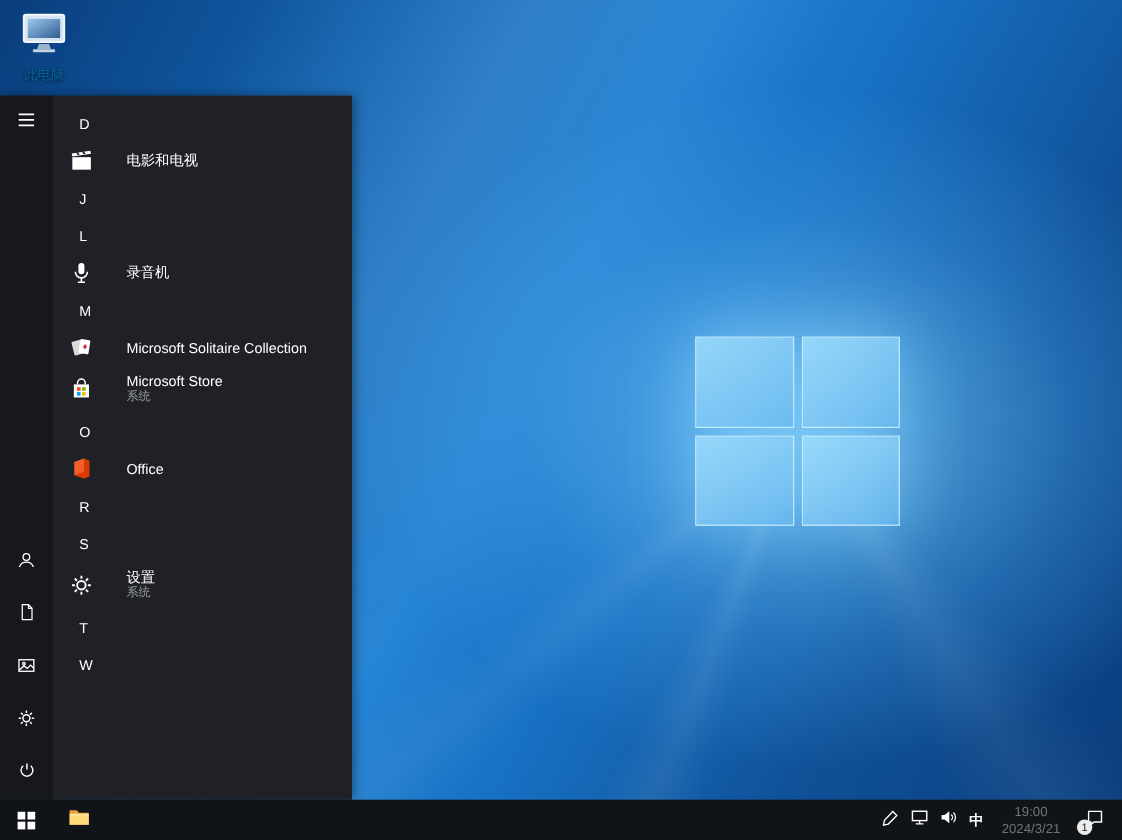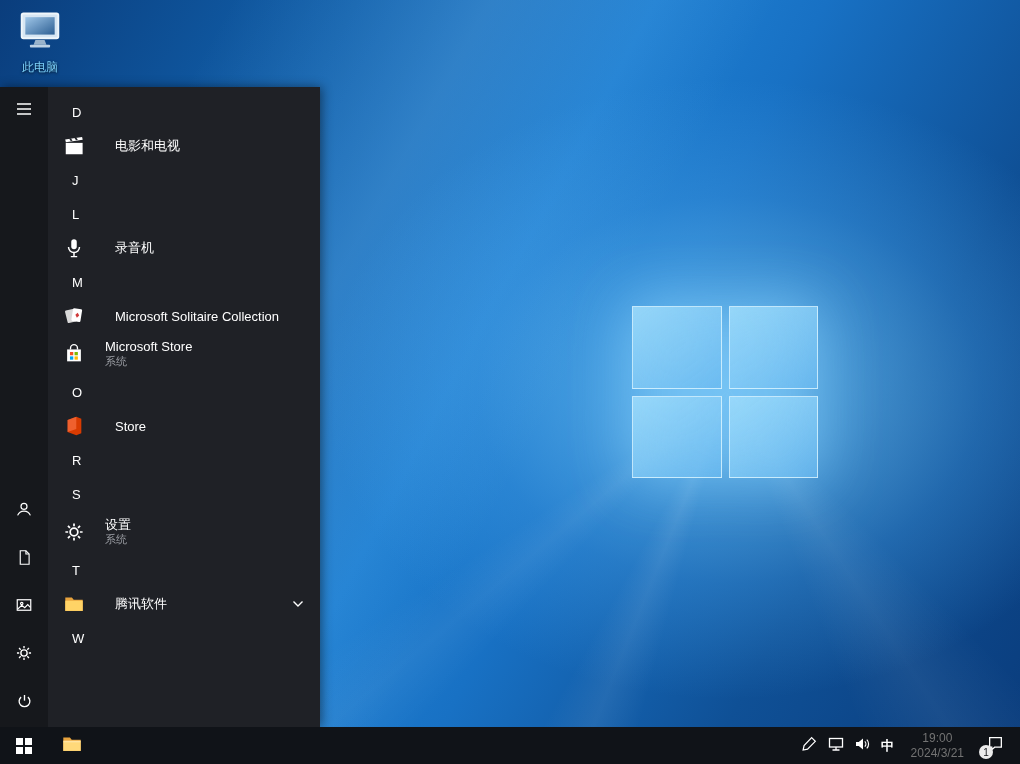--- a/index.html
+++ b/index.html
@@ -24,37 +24,37 @@
   }
   .win-hero { position:absolute; left:632px; top:306px; width:186px; height:172px;
     display:grid; grid-template-columns:1fr 1fr; grid-template-rows:1fr 1fr; gap:7px;
     filter:drop-shadow(0 0 30px rgba(130,205,250,0.85)); }
   .win-hero .pane { background:linear-gradient(145deg, rgba(155,218,250,0.92), rgba(105,185,240,0.75));
     border:1px solid rgba(222,245,255,0.75); }
 
   
   .desktop-icon { position:absolute; left:8px; top:8px; width:64px;
     display:flex; flex-direction:column; align-items:center; gap:3px; cursor:default; }
-  .desktop-icon .lbl { color:#7dd3fc; font-size:12px; text-shadow:0 1px 3px rgba(0,0,0,0.9); }
+  .desktop-icon .lbl { color:#0369a1; font-size:12px; text-shadow:0 1px 3px rgba(0,0,0,0.9); }
 
   
   .start-menu { position:absolute; left:0; top:87px; width:320px; height:640px;
     display:flex; background:#1f2126; box-shadow:2px 0 10px rgba(0,0,0,0.45); z-index:5; }
   .rail { width:48px; background:#16181c; display:flex; flex-direction:column; align-items:center; }
   .rail-btn { width:48px; height:48px; display:flex; align-items:center; justify-content:center; cursor:pointer; }
   .rail-spacer { flex:1; }
   .app-list { flex:1; padding-top:8px; overflow:hidden; }
   .letter-row { height:34px; display:flex; align-items:center; padding-left:24px;
     color:#fff; font-size:13px; cursor:pointer; }
   .app-row { height:34px; display:flex; align-items:center; padding:0 16px 0 10px;
     color:#fff; font-size:13px; cursor:pointer;gap:15px; }
   .app-row.two-line { height:42px; }
   .app-icon { width:32px; display:flex; justify-content:center; flex:0 0 32px; }
   .app-label { margin-left:10px; white-space:nowrap; }
-  .app-text { display:flex; flex-direction:column; line-height:1.25; }
+  .app-text { margin-left:10px; display:flex; flex-direction:column; line-height:1.25; }
   .app-sub { font-size:11px; color:#9a9da3; }
   .chevron { margin-left:auto; display:flex; }
 
   
   .taskbar { position:absolute; left:0; bottom:0; width:1020px; height:37px;
     background:#101318; display:flex; align-items:stretch; z-index:20; }
   .tb-btn { width:48px; display:flex; align-items:center; justify-content:center; cursor:pointer; }
   .win-logo { display:grid; grid-template-columns:7px 7px; grid-template-rows:7px 7px; gap:2px; }
   .win-logo div { background:#fff; }
   .tray { margin-left:auto; display:flex; align-items:center; padding-right:4px; }
@@ -219,21 +219,21 @@
       <div class="letter-row">
         <span>O</span>
       </div>
       <div class="app-row">
         <span class="app-icon">
           <svg width="22" height="22" viewBox="0 0 24 24">
             <path fill="#d83b01" d="M14.5 2L5 5.5v13L14.5 22l5.5-2.2V4.2z"></path>
             <path fill="#ff7a4d" d="M14.5 2L5 5.5v13l9.5-3.3z" opacity="0.6"></path>
             </svg>
         </span>
-        <span class="app-label">Store</span>
+        <span class="app-label">Office</span>
       </div>
 
       <div class="letter-row">
         <span>R</span>
       </div>
 
       <div class="letter-row">
         <span>S</span>
       </div>
       <div class="app-row two-line">
@@ -244,34 +244,20 @@
             </svg>
         </span>
         <span class="app-text">
           <span>设置</span>
           <span class="app-sub">系统</span>
         </span>
       </div>
 
       <div class="letter-row">
         <span>T</span>
-      </div>
-      <div class="app-row">
-        <span class="app-icon">
-          <svg width="22" height="22" viewBox="0 0 24 24">
-            <path fill="#e8a33d" d="M2.5 5h7.2l2 2.4H21.5V19.5h-19z"></path>
-            <path fill="#ffd366" d="M2.5 8.4h19v11.1h-19z"></path>
-            </svg>
-        </span>
-        <span class="app-label">腾讯软件</span>
-        <span class="chevron">
-          <svg width="12" height="8" viewBox="0 0 12 8" fill="none" stroke="#fff" stroke-width="1.4">
-            <path d="M1.5 1.5L6 6l4.5-4.5"></path>
-            </svg>
-        </span>
       </div>
 
       <div class="letter-row">
         <span>W</span>
       </div>
 
     </div>
   </div>
 
   <div class="taskbar">

